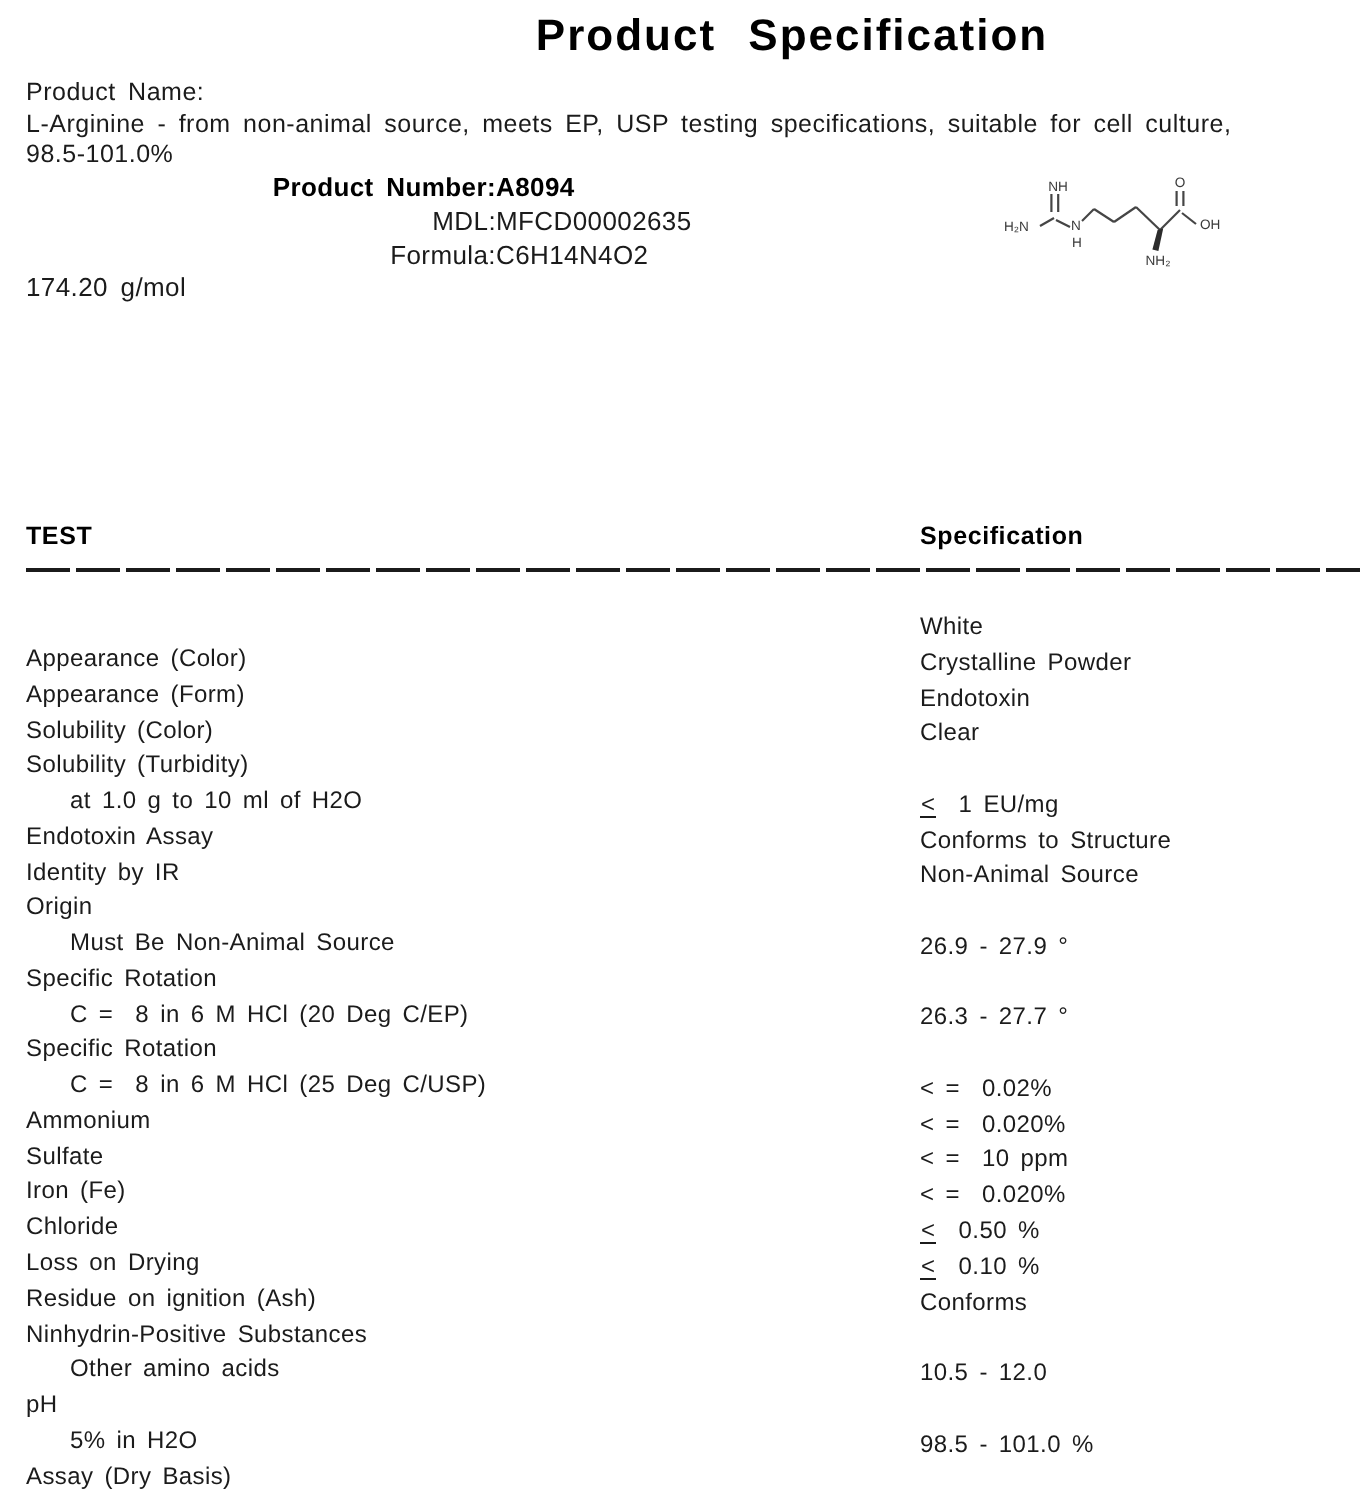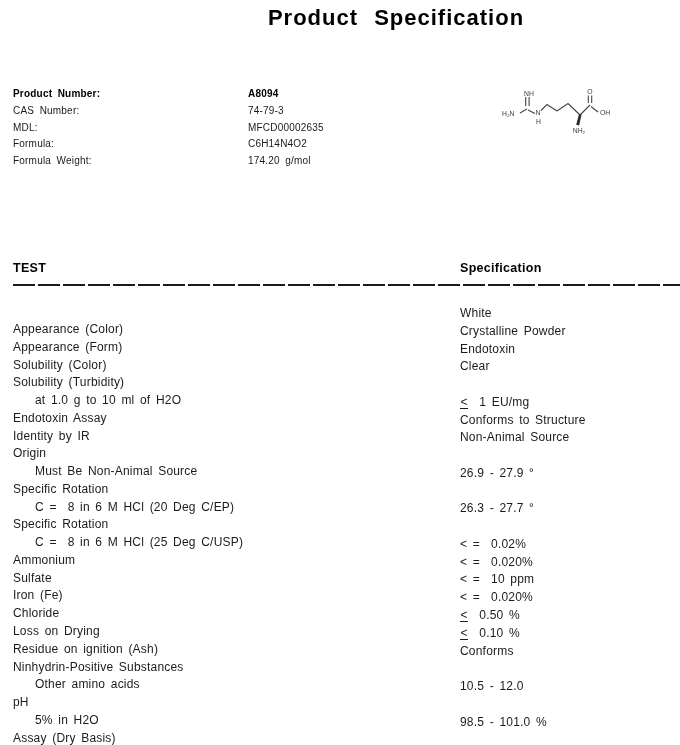--- a/index.html
+++ b/index.html
@@ -7,21 +7,21 @@
     position:relative;width:680px;height:745px;background:#ffffff;overflow:hidden;
     font-family:"Liberation Sans",sans-serif;color:#1b1b1b;
   }
   .title{
     position:absolute;top:5px;left:0;width:680px;box-sizing:border-box;padding-left:112px;
     margin:0;text-align:center;font-size:22px;font-weight:bold;color:#000;
     letter-spacing:1px;word-spacing:9px;
   }
   .pname{position:absolute;left:13px;top:39px;width:650px;font-size:12.5px;line-height:15px;letter-spacing:.25px;word-spacing:2.5px;}
   .pname .pname-label{margin-bottom:1px;}
-  .details{position:absolute;left:13px;top:86px;font-size:10px;letter-spacing:.2px;word-spacing:2.5px;}
+  .details{position:absolute;left:13px;top:86px;font-size:13px;letter-spacing:.2px;word-spacing:2.5px;text-align:right;}
   .detail-row{display:flex;height:16.8px;line-height:16.8px;}
   .detail-row.bold{font-weight:bold;color:#000;}
   .detail-row .dl{display:inline-block;width:235px;}
   .structure{position:absolute;left:497px;top:84px;width:128px;height:58px;}
   .structure text{font-family:"Liberation Sans",sans-serif;font-size:6.8px;fill:#3a3a3a;}
   .structure line{stroke:#454545;stroke-width:1.1;}
   .structure polygon{fill:#2c2c2c;}
   .thead{position:absolute;left:13px;top:261px;width:654px;height:17px;font-weight:bold;font-size:12.5px;color:#000;letter-spacing:.3px;}
   .thead .spec-col{position:absolute;left:447px;top:0;text-align:center;}
   .hr-dashed{
@@ -35,40 +35,40 @@
   .row .spec{position:absolute;left:447px;top:0;}
   .leq{display:inline-block;border-bottom:1.6px solid currentColor;padding:0 .5px 0 .5px;line-height:11px;}
 </style>
 </head>
 <body>
 
 <div class="page">
 
   <h1 class="title">Product Specification</h1>
 
+  <div class="pname">
+    <div class="pname-label">Product Name:</div>
+    <div class="pname-line">L-Arginine - from non-animal source, meets EP, USP testing specifications, suitable for cell culture,</div>
+    <div class="pname-line">98.5-101.0%</div>
+  </div>
 
   <div class="details">
       <div class="detail-row bold">
         <span class="dl">Product Number:</span>
         <span class="dv">A8094</span>
-      </div>
-      <div class="detail-row">
-        <span class="dl">CAS Number:</span>
-        <span class="dv">74-79-3</span>
       </div>
       <div class="detail-row">
         <span class="dl">MDL:</span>
         <span class="dv">MFCD00002635</span>
       </div>
       <div class="detail-row">
         <span class="dl">Formula:</span>
         <span class="dv">C6H14N4O2</span>
       </div>
       <div class="detail-row">
-        <span class="dl">Formula Weight:</span>
         <span class="dv">174.20 g/mol</span>
       </div>
     </div>
 
   <svg class="structure" viewBox="0 0 128 58" aria-hidden="true">
 
     <line x1="23" y1="29" x2="30" y2="25"></line>
     <line x1="28.7" y1="22" x2="28.7" y2="13"></line>
     <line x1="32.1" y1="22" x2="32.1" y2="13"></line>
     <line x1="31" y1="26" x2="38" y2="29.5"></line>

